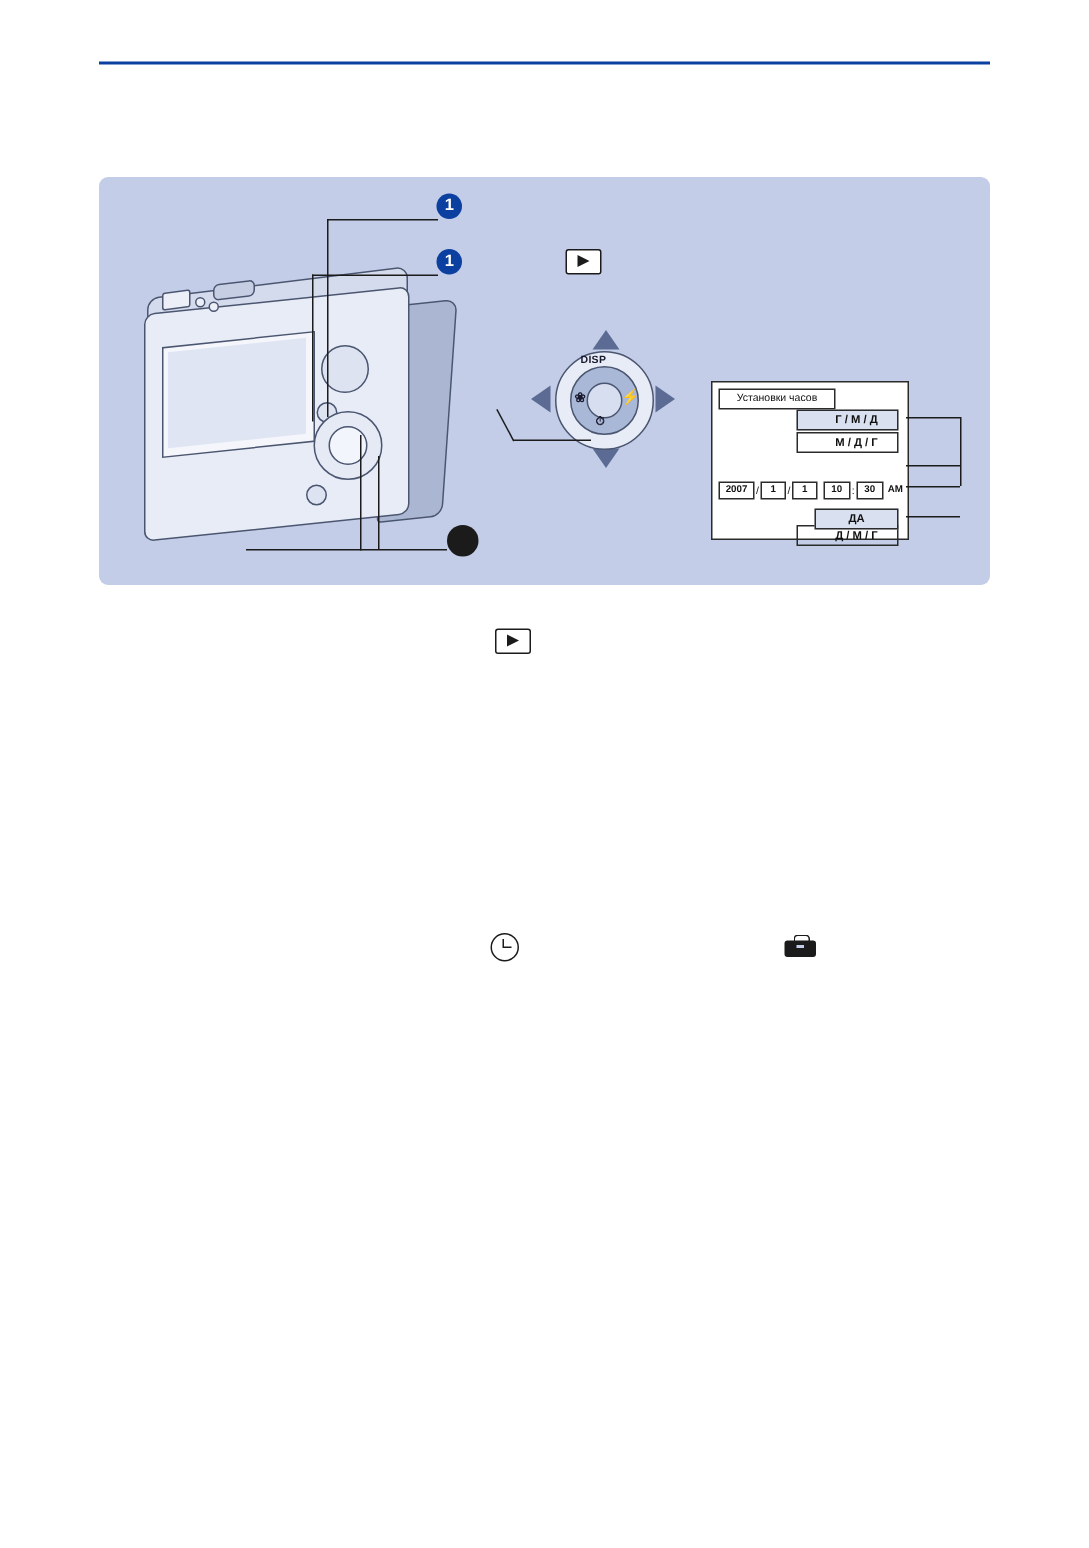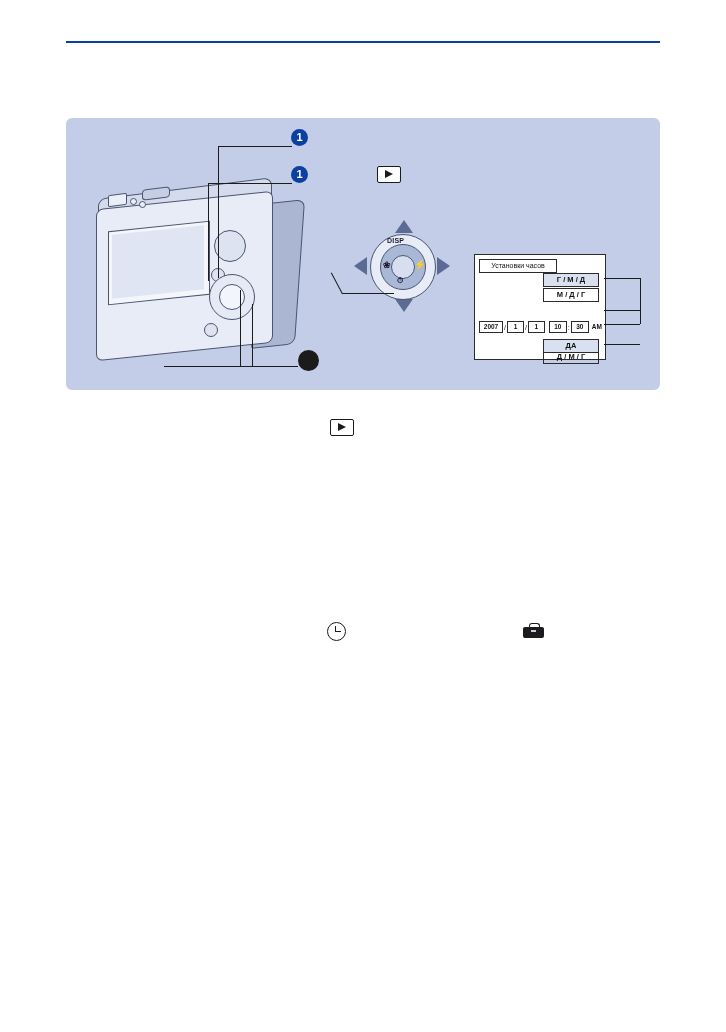--- a/index.html
+++ b/index.html
@@ -267,20 +267,21 @@
     position: absolute;
     right: 6px;
     width: 54px;
     height: 12px;
     border: 1px solid #2b2b2b;
     font-size: 7.5px;
     font-weight: bold;
     line-height: 12px;
     text-align: center;
     color: #111;
+    padding-left: 12px;
   }
   .lcd-opt.sel { background: #d9e0f0; }
   .lcd-row {
     position: absolute;
     left: 4px;
     top: 66px;
     display: flex;
     align-items: center;
     gap: 1px;
   }

